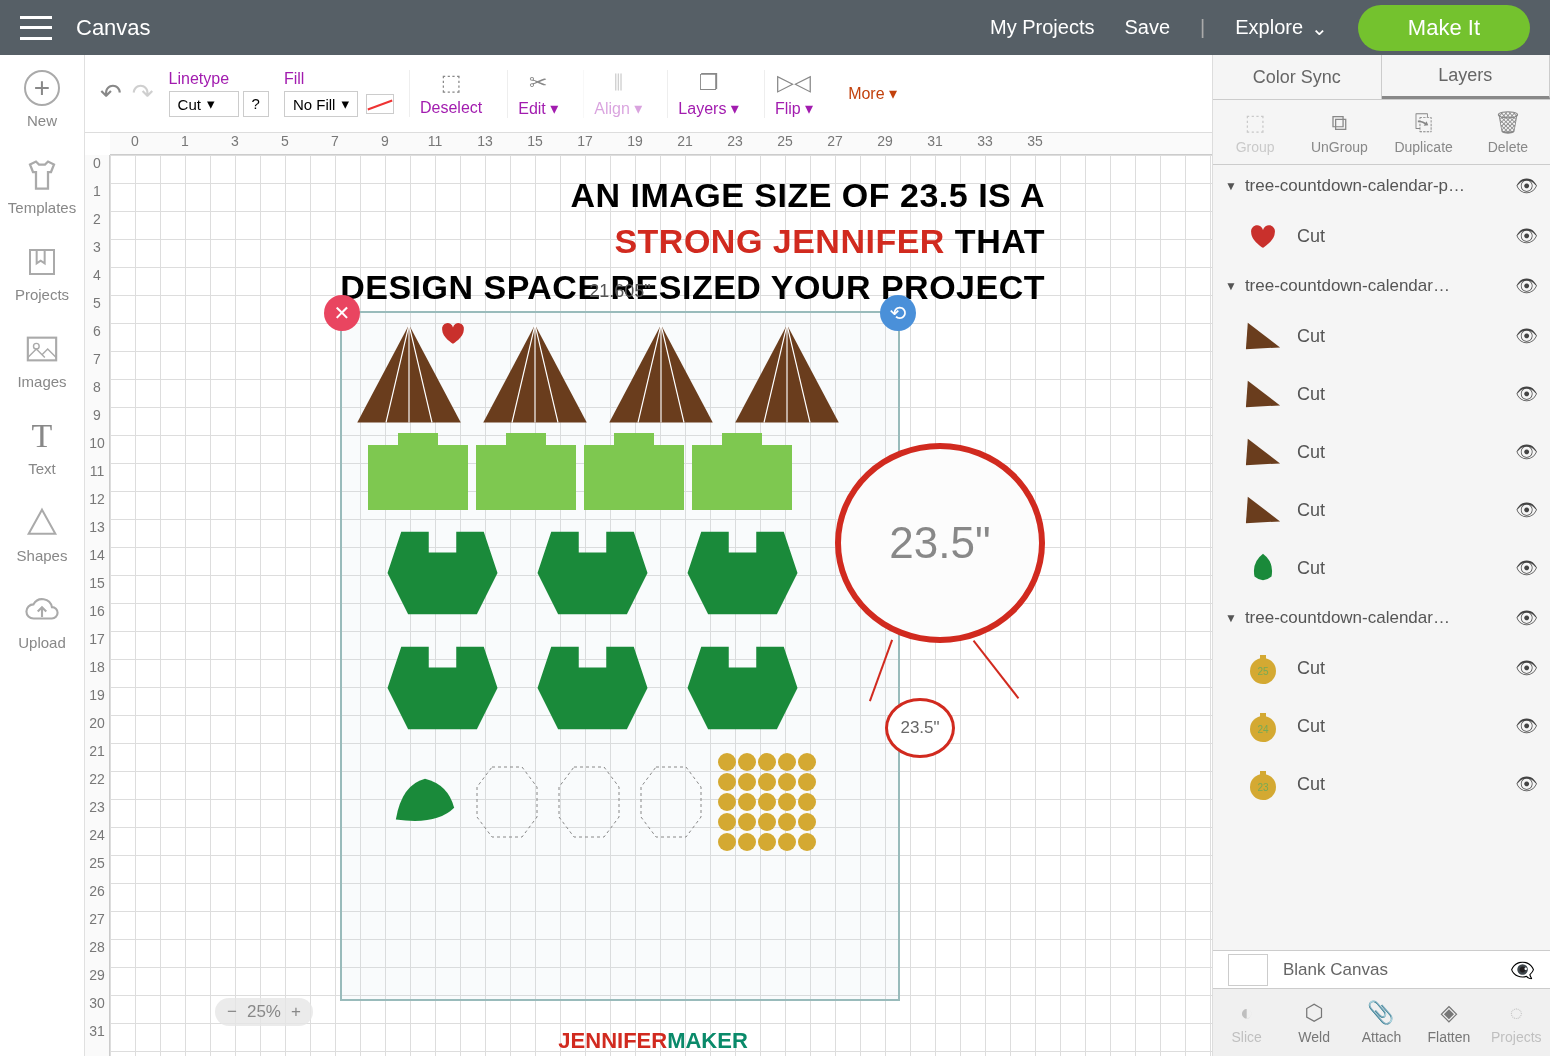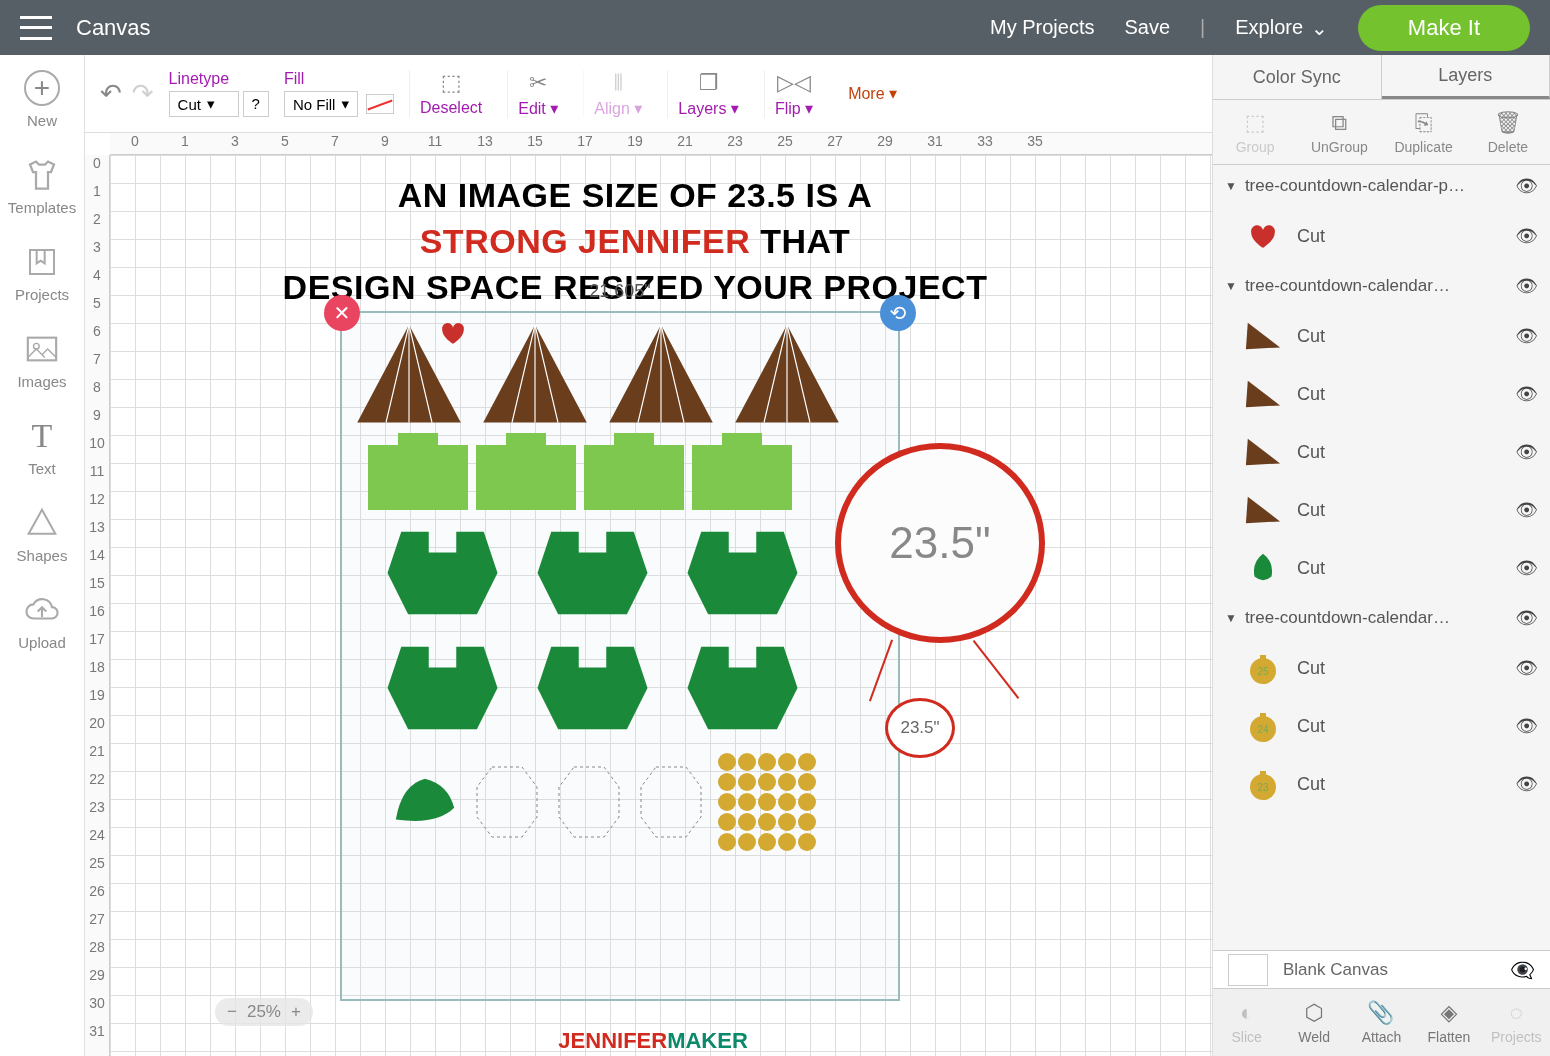--- a/index.html
+++ b/index.html
@@ -32,21 +32,21 @@
 .canvas-area{flex:1;position:relative;overflow:hidden}
 .ruler-h{position:absolute;top:0;left:25px;right:0;height:22px;background:#fafafa;border-bottom:1px solid #ccc;display:flex;font-size:14px;color:#777}
 .ruler-h span{width:50px;text-align:center;flex-shrink:0}
 .ruler-v{position:absolute;top:22px;left:0;width:25px;bottom:0;background:#fafafa;border-right:1px solid #ccc;display:flex;flex-direction:column;font-size:14px;color:#777}
 .ruler-v span{height:28px;text-align:center;flex-shrink:0}
 .grid{position:absolute;top:22px;left:25px;right:0;bottom:0;background-image:linear-gradient(#ddd 1px,transparent 1px),linear-gradient(90deg,#ddd 1px,transparent 1px);background-size:25px 28px}
 .selection{position:absolute;top:178px;left:255px;width:560px;height:690px;border:2px solid #9bb;background:rgba(200,220,230,0.1)}
 .sel-close{position:absolute;top:-18px;left:-18px;width:36px;height:36px;background:#e94560;border-radius:50%;color:#fff;display:flex;align-items:center;justify-content:center;font-size:20px}
 .sel-rotate{position:absolute;top:-18px;right:-18px;width:36px;height:36px;background:#4a90d9;border-radius:50%;color:#fff;display:flex;align-items:center;justify-content:center;font-size:20px}
 .sel-width{position:absolute;top:-32px;left:50%;transform:translateX(-50%);font-size:18px;color:#555}
-.annotation{position:absolute;top:40px;left:140px;width:820px;text-align:center;font-size:34px;font-weight:900;line-height:1.35;font-family:Arial,sans-serif;letter-spacing:0.5px}
+.annotation{position:absolute;top:40px;left:140px;width:820px;text-align:right;font-size:34px;font-weight:900;line-height:1.35;font-family:Arial,sans-serif;letter-spacing:0.5px}
 .annotation .red{color:#d12a1f}
 .zoom-circle{position:absolute;top:310px;left:750px;width:210px;height:200px;border:6px solid #d12a1f;border-radius:50%;background:#fcfcfc;display:flex;align-items:center;justify-content:center;font-size:44px;color:#888}
 .zoom-circle::before{content:'';position:absolute;inset:10px 0;background-image:linear-gradient(#ddd 1px,transparent 1px),linear-gradient(90deg,#ddd 1px,transparent 1px);background-size:60px 60px;z-index:-1;border-radius:50%}
 .zoom-small{position:absolute;top:565px;left:800px;width:70px;height:60px;border:3px solid #d12a1f;border-radius:50%;background:#fff;display:flex;align-items:center;justify-content:center;font-size:17px;color:#666}
 .zoom-line1{position:absolute;top:505px;left:795px;width:2px;height:65px;background:#d12a1f;transform:rotate(20deg)}
 .zoom-line2{position:absolute;top:500px;left:910px;width:2px;height:73px;background:#d12a1f;transform:rotate(-38deg)}
 .shapes{position:absolute;top:178px;left:255px;width:560px}
 .tri-row{display:flex;gap:8px;padding:8px 10px}
 .tri{width:118px;height:115px;position:relative}
 .tri svg{width:100%;height:100%}

